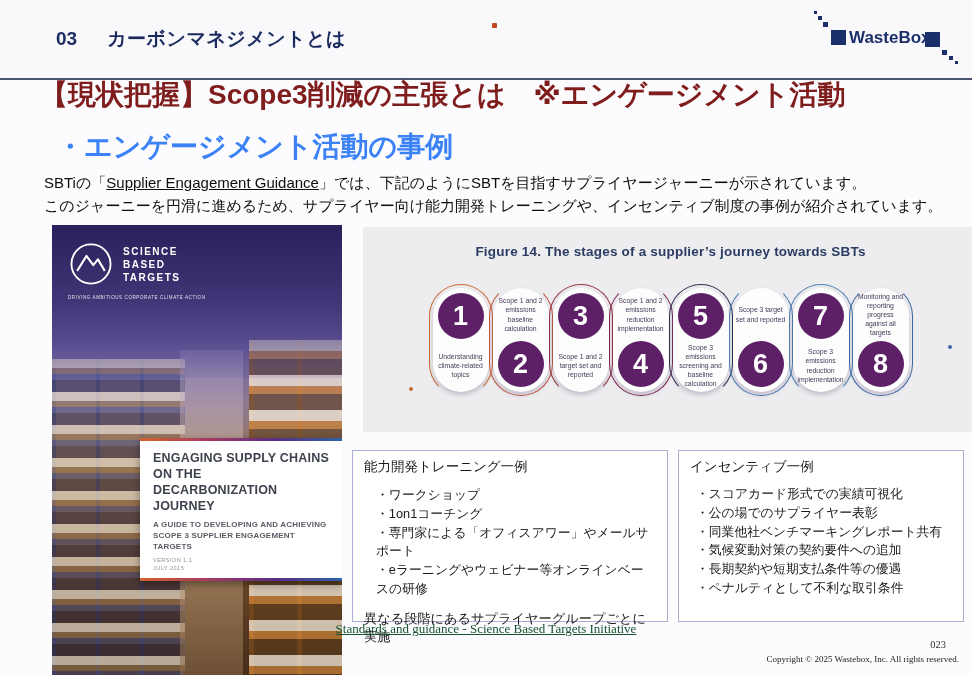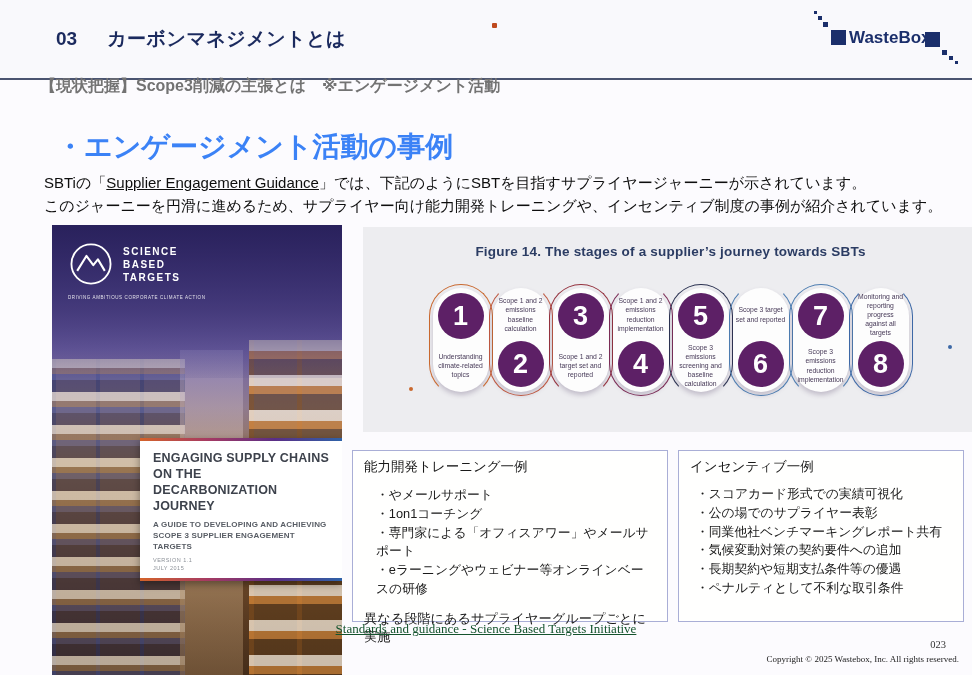--- a/index.html
+++ b/index.html
@@ -9,21 +9,21 @@
 
   
   .header { position:absolute; top:0; left:0; right:0; height:80px; background:#f9f9fc;
             border-bottom:2px solid #4a5470; display:flex; align-items:center; }
   .header-number { margin-left:56px; font-size:19px; font-weight:bold; color:#1b2a5e; }
   .header-title  { margin-left:30px; font-size:19px; font-weight:bold; color:#1b2a5e; letter-spacing:.5px; }
   .logo { margin-left:auto; margin-right:12px; }
   .rec-dot { position:absolute; left:492px; top:23px; width:5px; height:5px; background:#bf4a1e; border-radius:1px; }
 
   
-  .section-title { position:absolute; left:40px; top:76px; font-size:16px; font-weight:bold; color:#737373; }
+  .section-title { position:absolute; left:40px; top:76px; font-size:28px; font-weight:bold; color:#7f1d1d; }
   .page-heading  { position:absolute; left:56px; top:128px; font-size:28px; font-weight:bold; color:#3b82f6; }
   .intro { position:absolute; left:44px; top:172px; font-size:15px; color:#0e0e0e; line-height:1.5; }
   .intro a, .guidance-link { color:#0e0e0e; text-decoration:underline; cursor:pointer; }
 
   
   .cover { position:absolute; left:52px; top:225px; width:290px; height:479px; overflow:hidden;
            background:linear-gradient(180deg,#3f3380 0%,#564a97 14%,#6f62a6 26%,#8f7a8e 38%,#96714b 50%,#7d5633 64%,#5d3d22 80%,#3a2616 100%); }
   .cover-ceiling { position:absolute; top:0; left:0; right:0; height:32%;
            background:linear-gradient(180deg,rgba(40,32,90,.95),rgba(60,50,112,.75) 55%,rgba(95,85,145,.15)); }
   .cover-left { position:absolute; left:0; top:28%; width:46%; height:72%; opacity:.85;
@@ -208,21 +208,21 @@
             <span>8</span>
           </div>
       </div>
 
     </div>
   </div>
 
   <div class="ex-box training">
     <div class="ex-title">能力開発トレーニング一例</div>
     <ul class="ex-list">
-      <li>・やメールサポート</li>
+      <li>・ワークショップ</li>
       <li>・1on1コーチング</li>
       <li>・専門家による「オフィスアワー」やメールサポート</li>
       <li>・eラーニングやウェビナー等オンラインベースの研修</li>
     </ul>
     <div class="ex-footer">異なる段階にあるサプライヤーグループごとに実施</div>
   </div>
 
   <div class="ex-box incentive">
     <div class="ex-title">インセンティブ一例</div>
     <ul class="ex-list">

